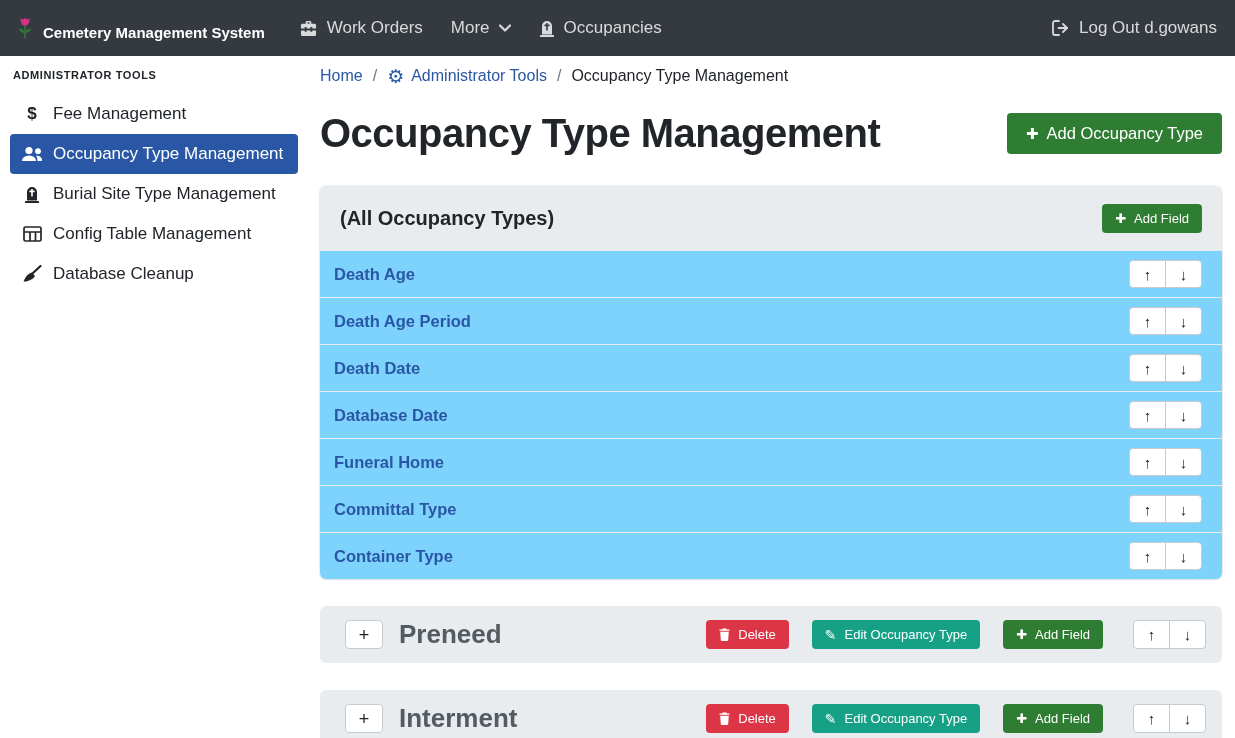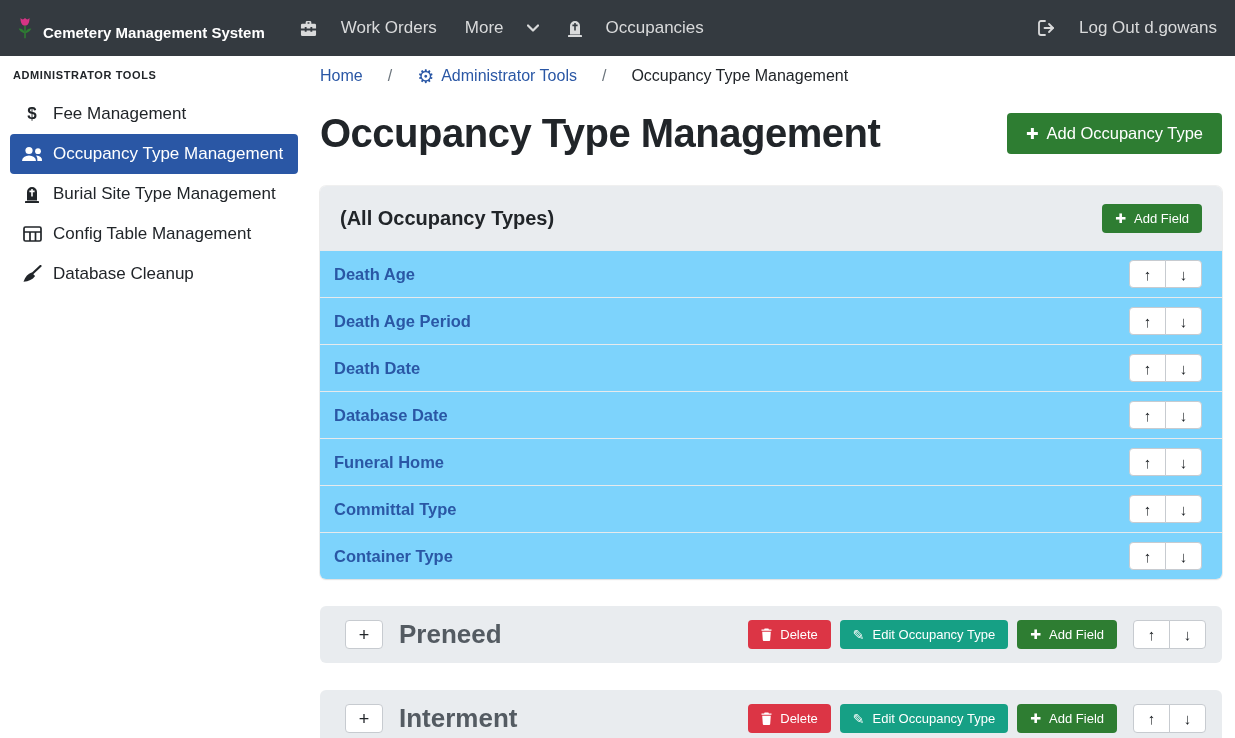--- a/index.html
+++ b/index.html
@@ -11,40 +11,40 @@
   }
 
   
   .navbar {
     position:absolute; top:0; left:0; right:0; height:56px;
     background:#343a40; display:flex; align-items:center; padding:0 16px;
   }
   .brand { display:flex; align-items:flex-end; gap:9px; color:#fff; font-size:15px; font-weight:700; cursor:pointer; }
   .nav-links { display:flex; align-items:center; margin-left:20px; height:56px; }
   .nav-item {
-    display:flex; align-items:center; gap:23px; color:#d9dadb; font-size:17px;
+    display:flex; align-items:center; gap:9px; color:#d9dadb; font-size:17px;
     padding:0 14px; height:44px; cursor:pointer; text-decoration:none;
   }
   .nav-item.logout { margin-left:auto; padding-right:2px; }
   .nav-icon { display:flex; align-items:center; }
 
   
   .sidebar { position:absolute; top:56px; left:0; width:308px; bottom:0; background:#fff; padding-top:13px; }
   .sidebar-header { font-size:11px; font-weight:700; letter-spacing:.6px; color:#212529; padding:0 13px 13px; }
   .sidebar-item {
     display:flex; align-items:center; gap:9px; height:40px; margin:0 10px;
     padding:0 10px; border-radius:4px; font-size:17px; color:#212529; cursor:pointer;
   }
   .sidebar-item .s-icon { width:24px; display:flex; align-items:center; justify-content:center; font-weight:700; font-size:17px; }
   .sidebar-item.active { background:#2a57a5; color:#fff; }
 
   
   .main { position:absolute; left:308px; top:56px; right:0; bottom:0; padding:8px 13px 0 12px; overflow:hidden; }
 
-  .breadcrumb { display:flex; align-items:center; gap:25px; font-size:16px; height:24px; }
+  .breadcrumb { display:flex; align-items:center; gap:10px; font-size:16px; height:24px; }
   .breadcrumb a { color:#2a57a5; text-decoration:none; cursor:pointer; display:flex; align-items:center; gap:7px; }
   .breadcrumb .sep { color:#6c757d; }
   .breadcrumb .current { color:#212529; }
   .gear { font-size:19px; line-height:1; color:#2a57a5; }
 
   .title-row { display:flex; justify-content:space-between; align-items:center; margin:18px 0 26px; }
   h1 { margin:0; font-size:40px; line-height:54px; font-weight:600; color:#212529; letter-spacing:-.5px; }
 
   .btn {
     border:none; border-radius:4px; color:#fff; display:inline-flex; align-items:center;
@@ -84,21 +84,21 @@
   .type-bar {
     height:57px; background:#e9ecef; border-radius:6px; display:flex; align-items:center;
     padding:0 16px 0 25px; margin-bottom:27px;
   }
   .expand-btn {
     width:38px; height:29px; background:#fff; border:1px solid #c7cbd0; border-radius:4px;
     font-size:18px; line-height:1; color:#212529; cursor:pointer; display:flex;
     align-items:center; justify-content:center; padding:0;
   }
   .type-name { font-size:26px; font-weight:600; color:#545b62; margin-left:16px; }
-  .bar-actions { margin-left:auto; display:flex; align-items:center; gap:9px; }
+  .bar-actions { margin-left:auto; display:flex; align-items:center; gap:23px; }
   .bar-actions .updown { margin-left:7px; }
 
   svg { display:block; }
 </style>
 </head>
 <body>
 
 <header class="navbar">
   <div class="brand">
     <span class="nav-icon">

